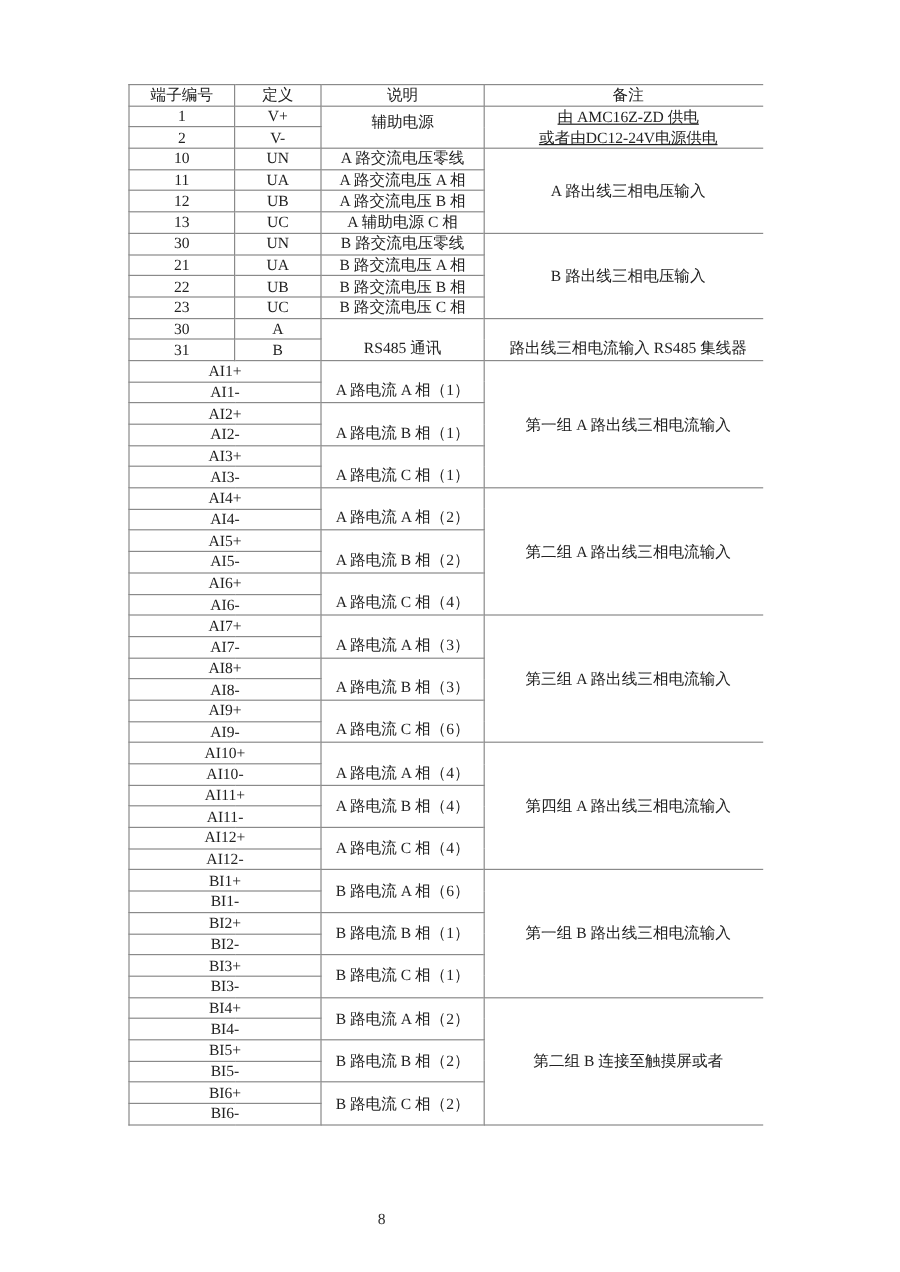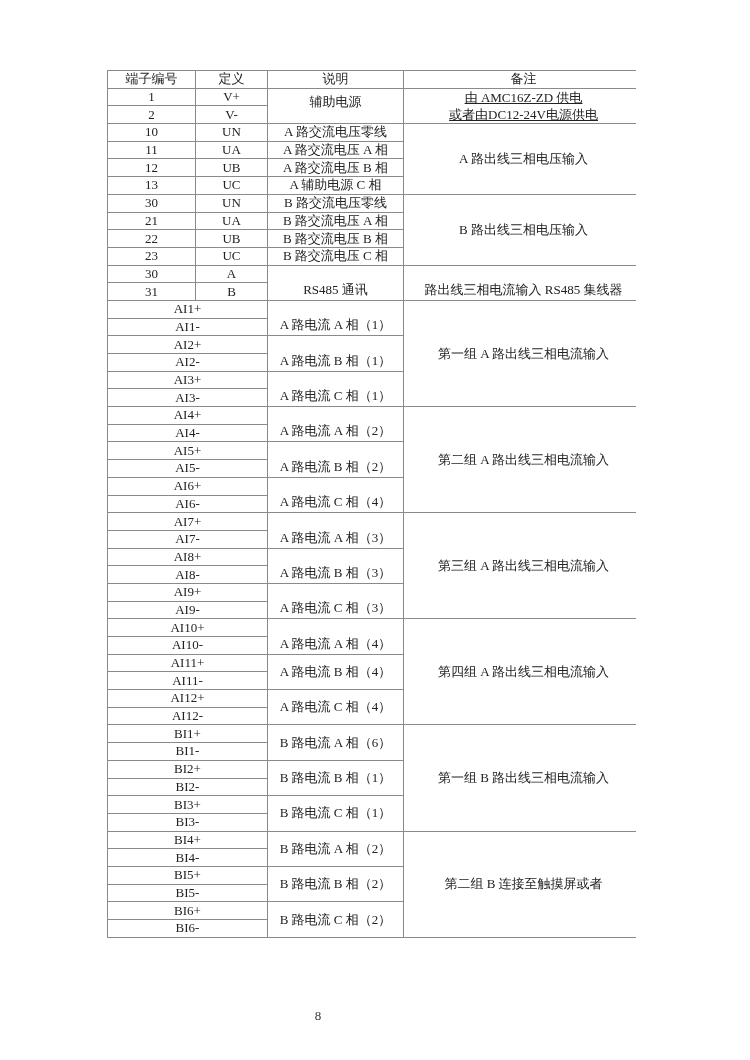--- a/index.html
+++ b/index.html
@@ -194,21 +194,21 @@
         </tr>
         <tr>
           <td colspan="2">AI8+</td>
           <td rowspan="2" class="va-bottom">A 路电流 B 相（3）</td>
         </tr>
         <tr>
           <td colspan="2">AI8-</td>
         </tr>
         <tr>
           <td colspan="2">AI9+</td>
-          <td rowspan="2" class="va-bottom">A 路电流 C 相（3）</td>
+          <td rowspan="2" class="va-bottom">A 路电流 C 相（6）</td>
         </tr>
         <tr>
           <td colspan="2">AI9-</td>
         </tr>
         <tr>
           <td colspan="2">AI10+</td>
           <td rowspan="2" class="va-bottom">A 路电流 A 相（4）</td>
           <td rowspan="6">第四组 A 路出线三相电流输入</td>
         </tr>
         <tr>

